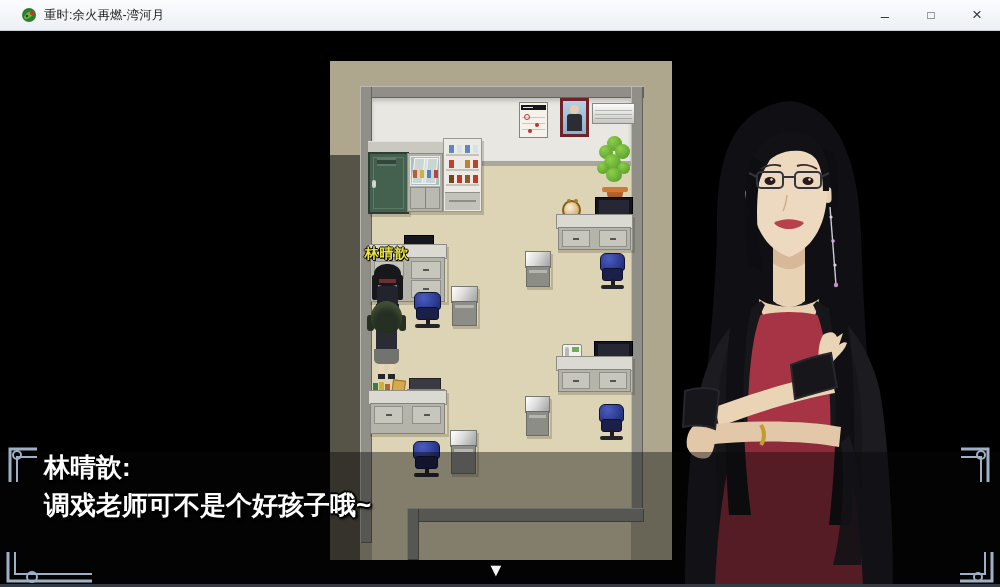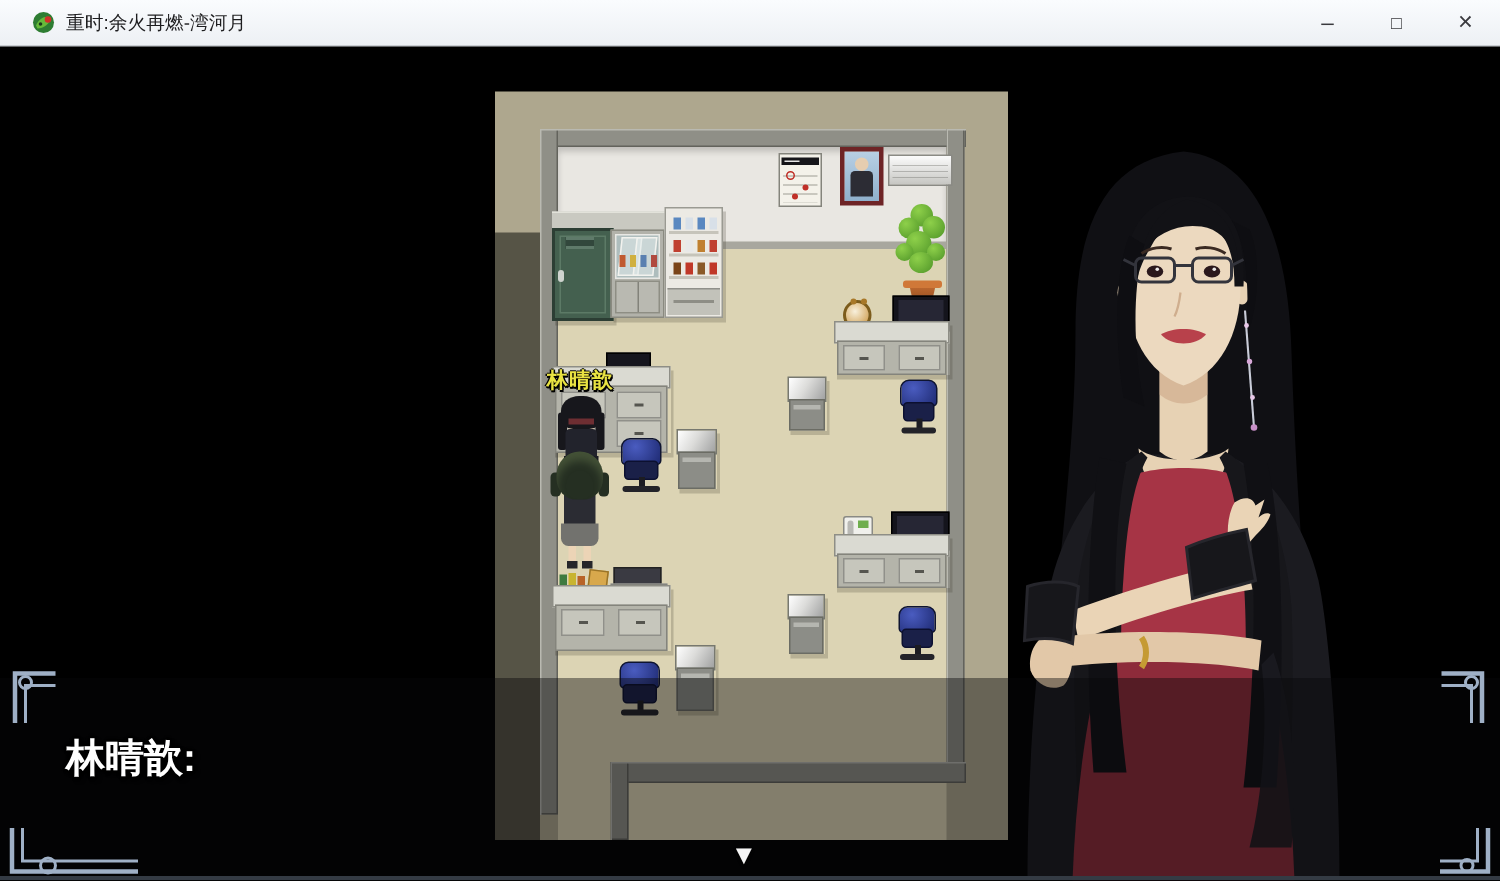--- a/index.html
+++ b/index.html
@@ -141,21 +141,21 @@
     text-shadow:1px 0 #000,-1px 0 #000,0 1px #000,0 -1px #000,1px 1px #000;z-index:9;}
 
   
   #portrait{position:absolute;left:673px;top:95px;width:232px;height:492px;z-index:2;}
 
   
   #dialog-dim{position:absolute;left:0;top:452px;width:1000px;height:135px;background:rgba(8,8,10,.42);z-index:10;}
   .corner{position:absolute;z-index:12;}
   #dialog-textblock{position:absolute;left:44px;top:448px;z-index:13;color:#fff;font-weight:bold;
     font-size:26px;line-height:38px;
-    text-shadow:-2px 0 1px #000,2px 0 1px #000,0 -2px 1px #000,0 2px 1px #000,2px 2px 3px #000;margin-top:38px;}
+    text-shadow:-2px 0 1px #000,2px 0 1px #000,0 -2px 1px #000,0 2px 1px #000,2px 2px 3px #000;}
   #advance-arrow{position:absolute;left:487px;top:560px;z-index:13;color:#f5f5f5;font-size:18px;
     text-shadow:0 1px 2px #000;}
   #bottom-strip{position:absolute;left:0;top:584px;width:1000px;height:3px;background:#343b44;z-index:30;}
 </style>
 </head>
 <body>
 
 <div id="stage">
 
   <div id="map">
@@ -422,17 +422,18 @@
     <circle cx="26" cy="25" r="5" fill="none" stroke="#9fb0c6" stroke-width="2"></circle>
   </svg>
   <svg class="corner" style="left:958px;top:552px;width:36px;height:32px;transform:scaleX(-1);" viewBox="0 0 36 32">
     <path d="M2,0 L2,29 L34,29" stroke="#9fb0c6" stroke-width="3" fill="none"></path>
     <path d="M9,0 L9,22 L34,22" stroke="#9fb0c6" stroke-width="2" fill="none"></path>
     <circle cx="16" cy="25" r="4" fill="none" stroke="#9fb0c6" stroke-width="2"></circle>
   </svg>
 
   <div id="dialog-textblock">
     <div>林晴歆:</div>
+    <div>调戏老师可不是个好孩子哦~</div>
   </div>
   <div id="advance-arrow">▼</div>
 
   <div id="bottom-strip"></div>
 </div>
 
 </body></html>

